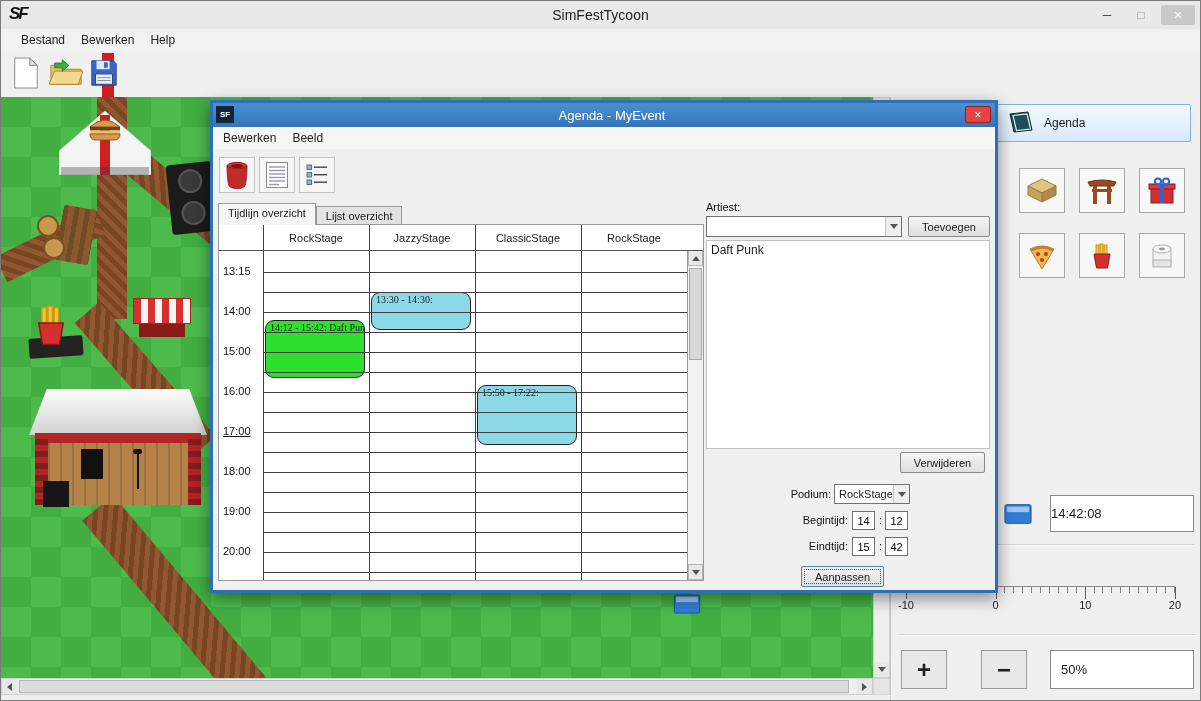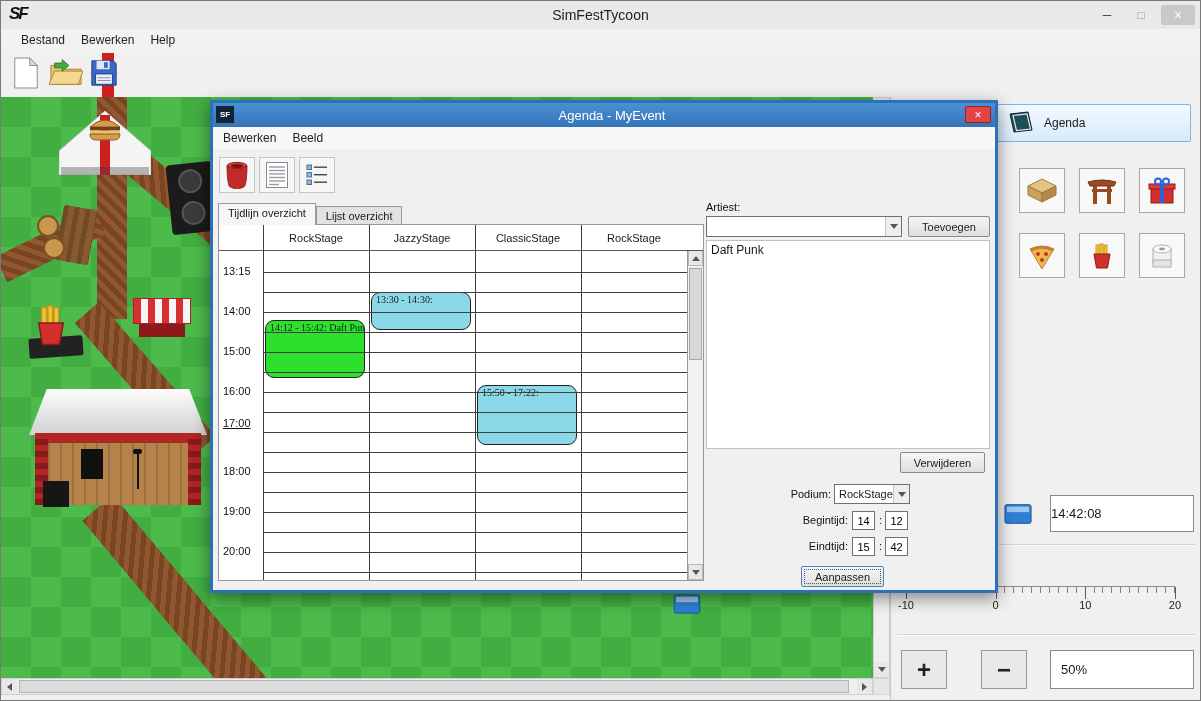--- a/index.html
+++ b/index.html
@@ -482,21 +482,21 @@
         <div class="hline" style="top: 327px;"></div>
         <div class="hline" style="top: 347px;"></div>
         <div class="vline" style="left: 44px;"></div>
         <div class="vline" style="left: 150px;"></div>
         <div class="vline" style="left: 256px;"></div>
         <div class="vline" style="left: 362px;"></div>
         <div class="hour-label" style="top: 40px;">13:15</div>
         <div class="hour-label" style="top: 80px;">14:00</div>
         <div class="hour-label" style="top: 120px;">15:00</div>
         <div class="hour-label" style="top: 160px;">16:00</div>
-        <div class="hour-label" style="top: 192px; text-decoration: underline;">17:00</div>
+        <div class="hour-label" style="top: 200px; text-decoration: underline;">17:00</div>
         <div class="hour-label" style="top: 240px;">18:00</div>
         <div class="hour-label" style="top: 280px;">19:00</div>
         <div class="hour-label" style="top: 320px;">20:00</div>
       </div>
 
     <div class="dlabel" style="left:493px;top:98px;">Artiest:</div>
     <div class="combo" style="left:493px;top:113px;width:196px;height:21px;">
       <span class="cval"></span>
       <span class="cbtn">
           <span class="tri down"></span>

